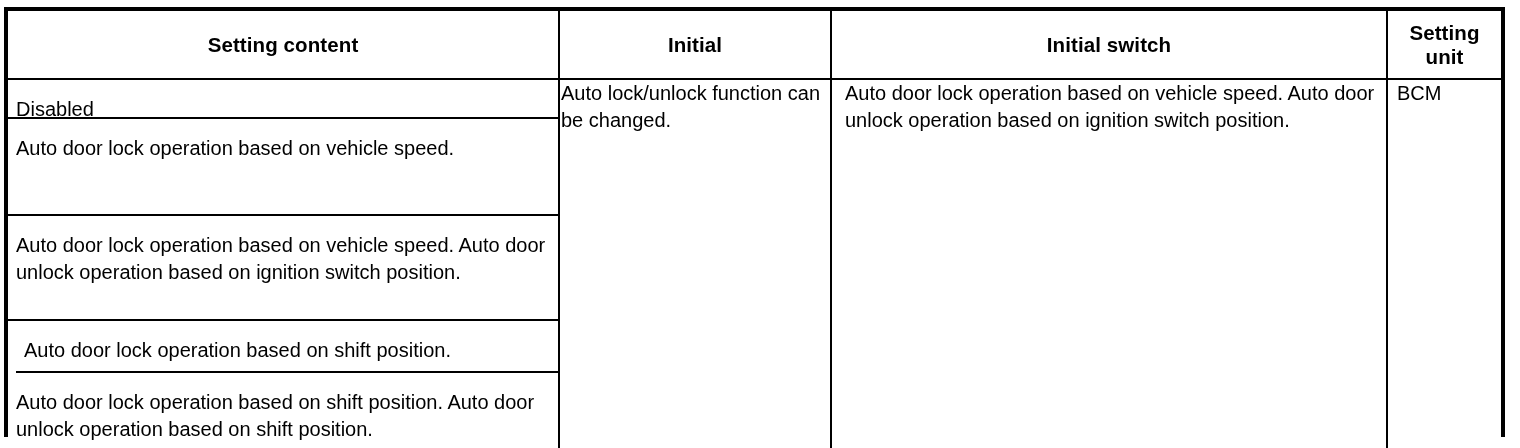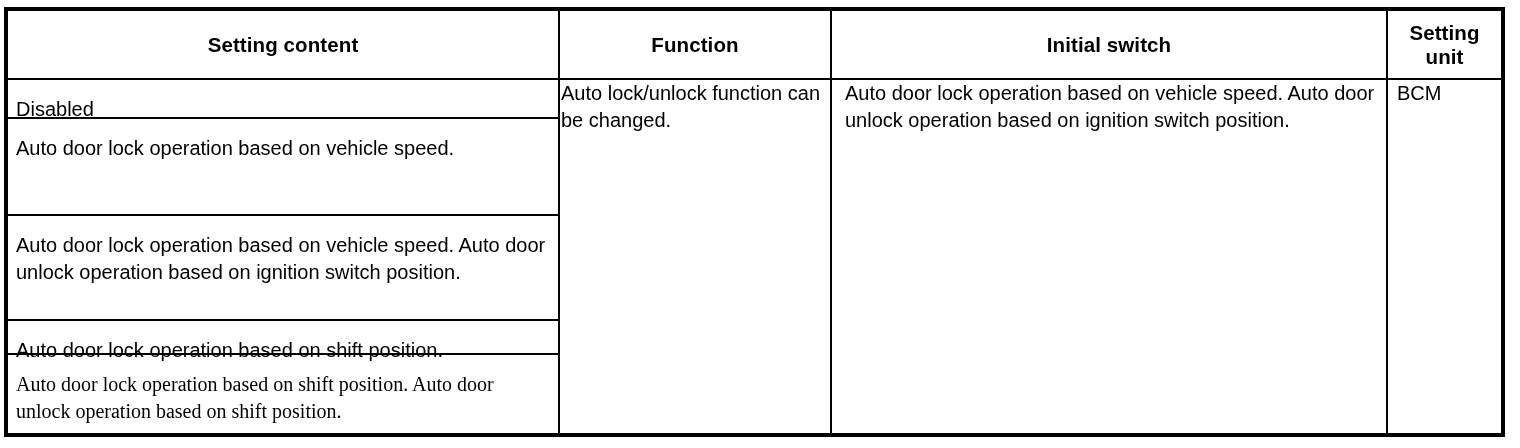--- a/index.html
+++ b/index.html
@@ -79,26 +79,25 @@
     box-sizing: border-box;
     border-bottom: 2px solid #000000;
     padding: 16px 8px 5px 8px;
     font-size: 20px;
     line-height: 1.355;
     display: block;
   }
   .setting-row:last-child {
     border-bottom: 0;
     flex: 1 1 auto;
-    font-family: Liberation Serif, serif;
   }
   .setting-row.r1 { height: 39px; }
   .setting-row.r2 { height: 97px; }
   .setting-row.r3 { height: 105px; }
-  .setting-row.r4 { height: 34px; }
+  .setting-row.r4 { height: 52px; margin-left: 8px; }
 
   
   .body-cell {
     font-size: 20px;
     line-height: 1.355;
     vertical-align: middle;
     padding: 0 10px 0 9px;
   }
   .body-cell.function { padding-left: 1px; padding-right: 6px; }
   .body-cell.initial  { padding-left: 13px; padding-right: 10px; }
@@ -114,21 +113,21 @@
     <colgroup>
       <col class="c-setting">
       <col class="c-function">
       <col class="c-initial">
       <col class="c-unit">
     </colgroup>
 
     <thead>
       <tr>
         <th class="hdr col-sep">Setting content</th>
-        <th class="hdr col-sep">Function</th>
+        <th class="hdr col-sep">Initial</th>
         <th class="hdr col-sep">Initial switch</th>
         <th class="hdr">Setting unit</th>
       </tr>
     </thead>
 
     <tbody>
       <tr>
 
         <td class="setting-cell vsep">
           <div class="setting-list">

